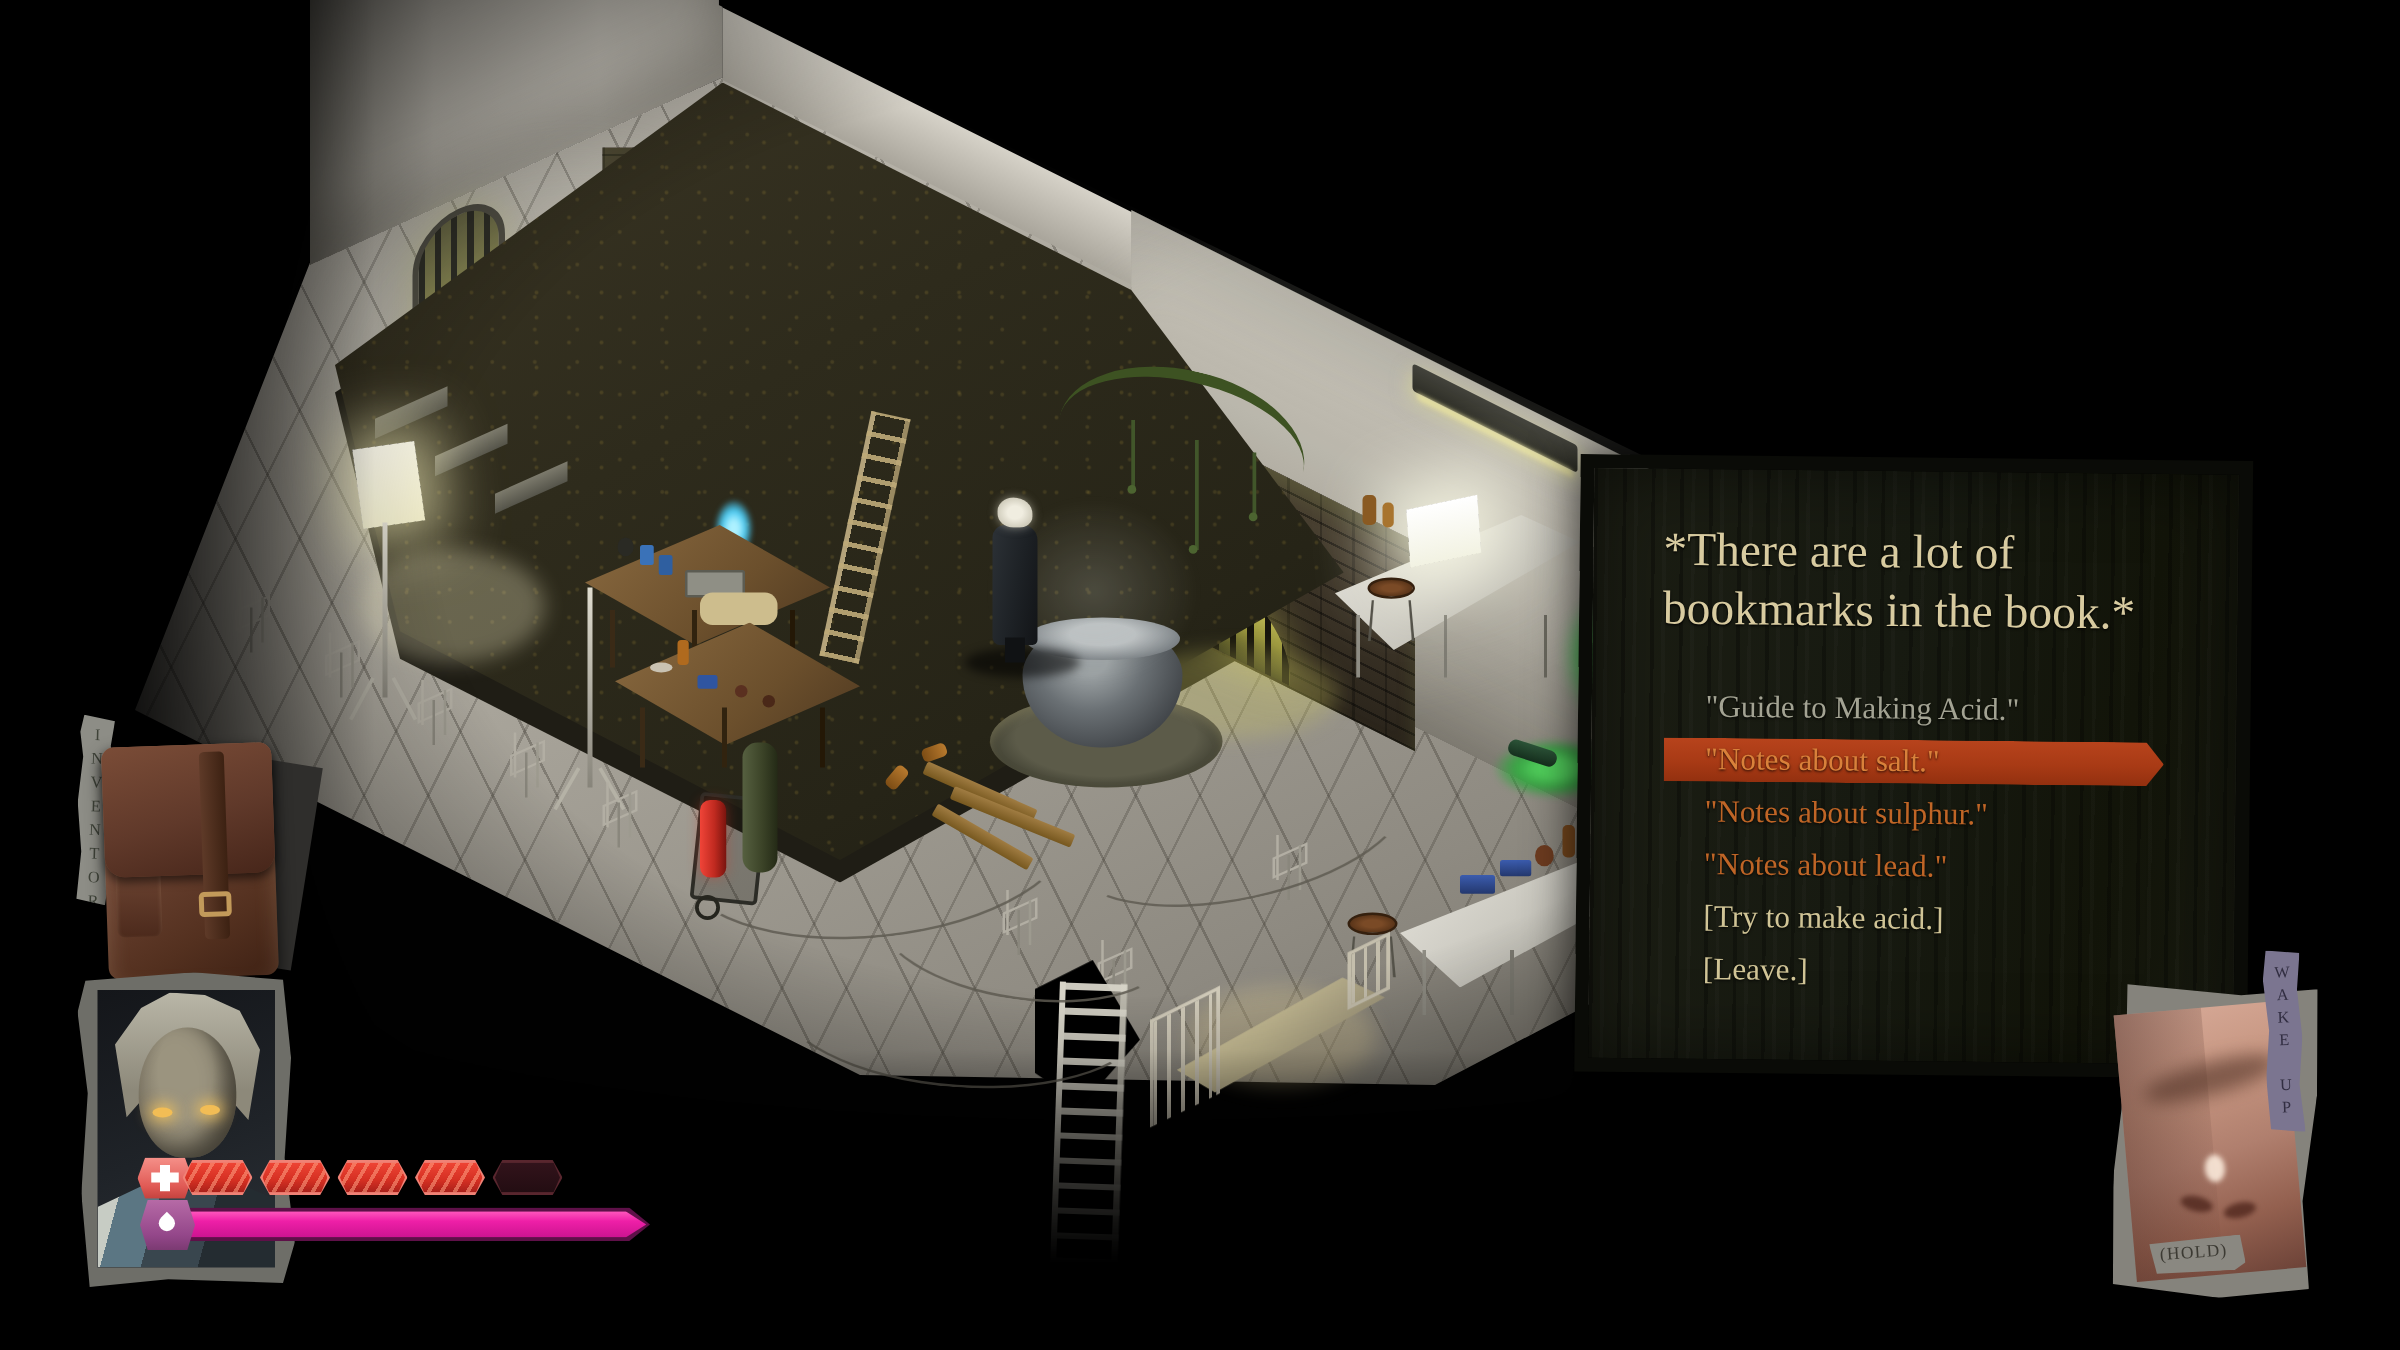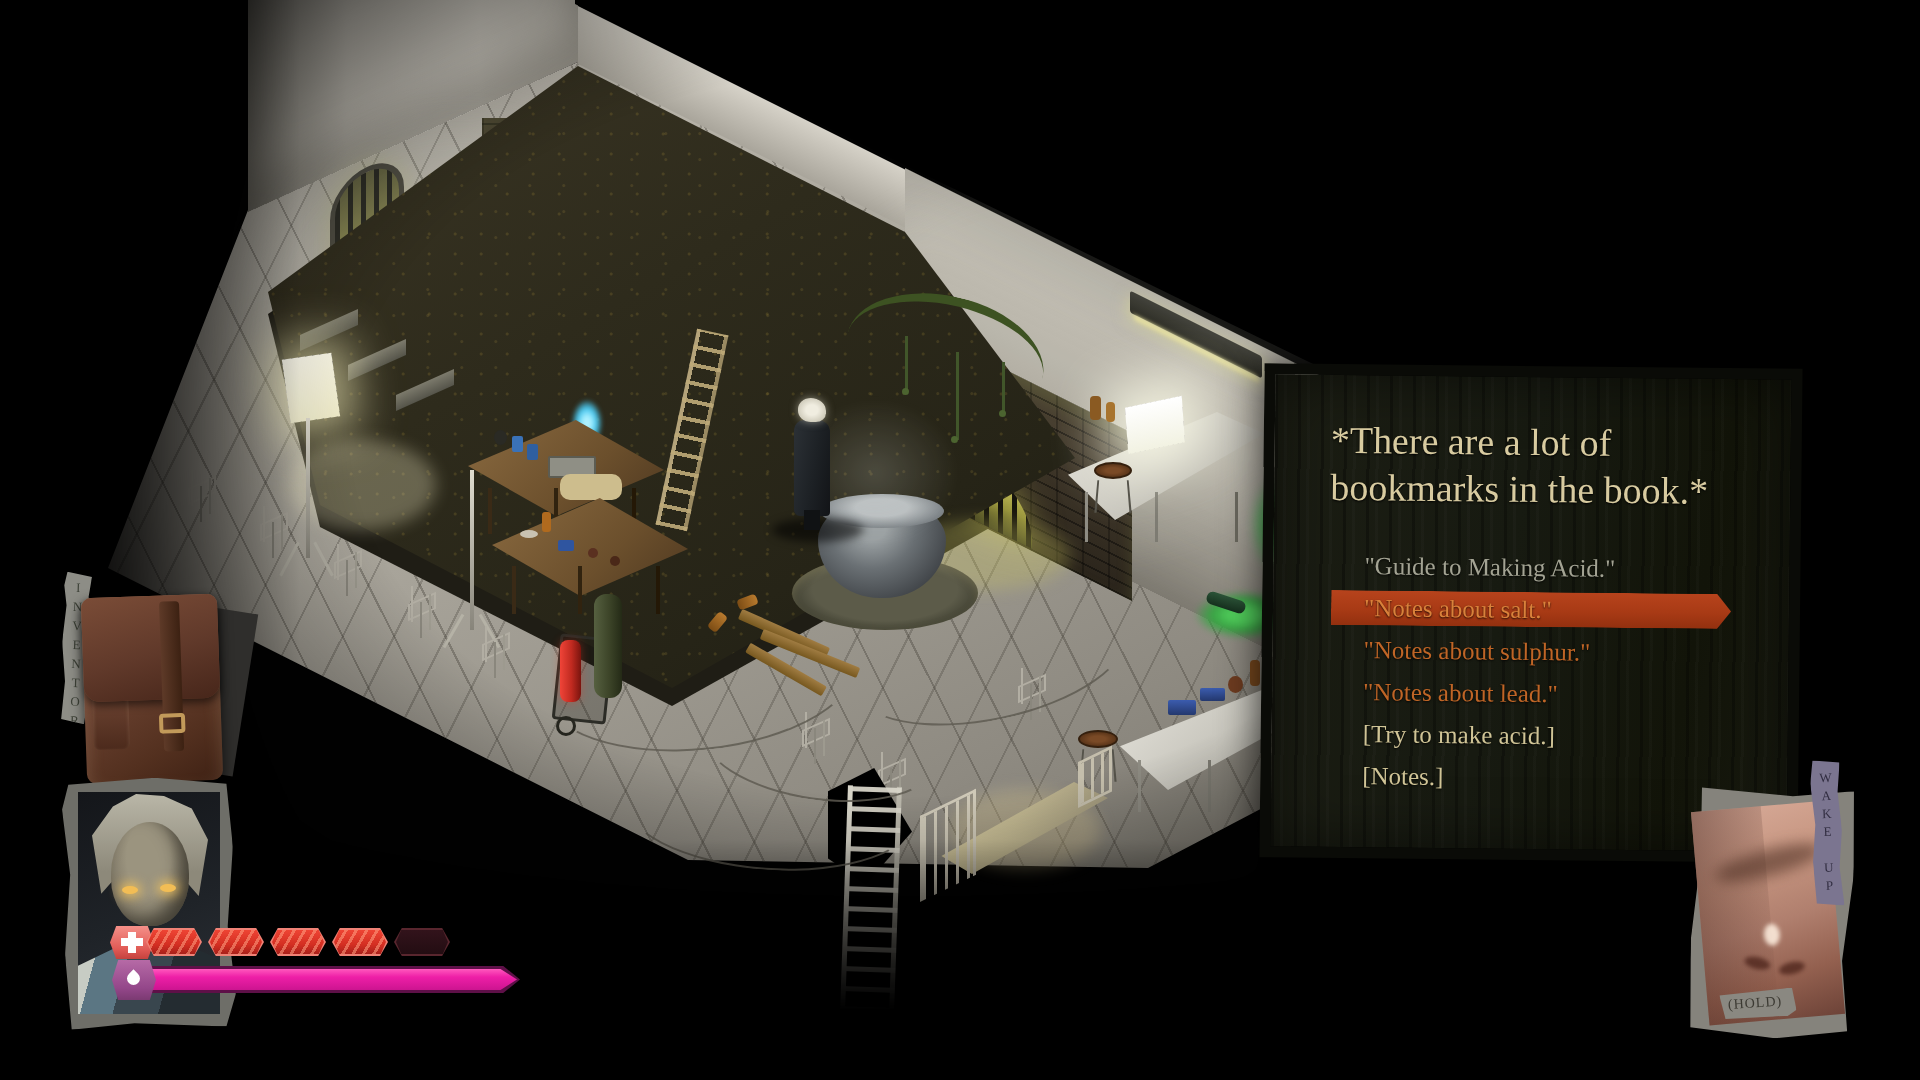--- a/index.html
+++ b/index.html
@@ -435,21 +435,21 @@
       <div class="opt-row">
         <span class="opt-text t-unread">"Notes about sulphur."</span>
       </div>
       <div class="opt-row">
         <span class="opt-text t-unread">"Notes about lead."</span>
       </div>
       <div class="opt-row">
         <span class="opt-text t-action">[Try to make acid.]</span>
       </div>
       <div class="opt-row">
-        <span class="opt-text t-action">[Notes.]</span>
+        <span class="opt-text t-action">[Leave.]</span>
       </div>
     </div>
   </div>
 
   <div class="hud inv-strip">
     <span>INVENTORY</span>
   </div>
   <div class="hud bag-paper"></div>
   <div class="hud bag">
     <div class="body"></div>

